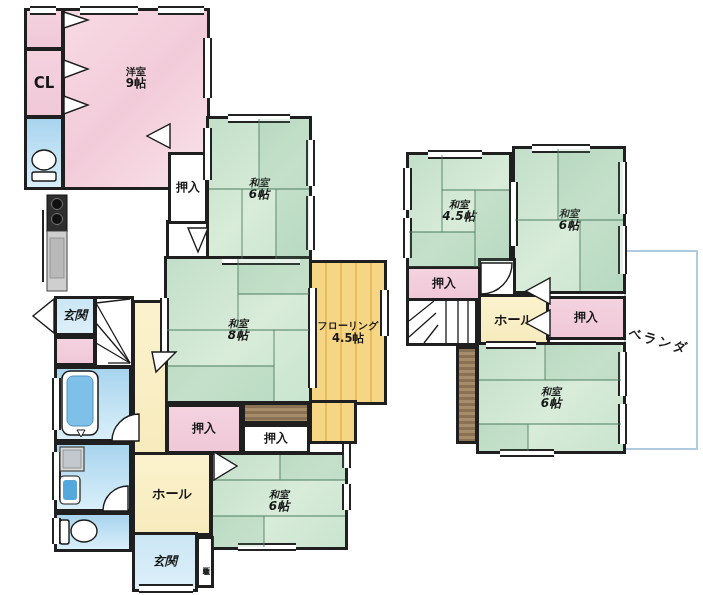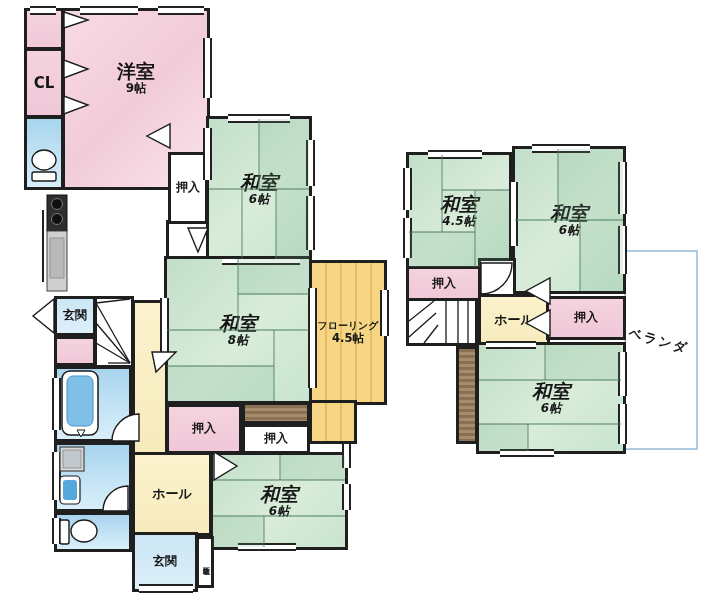--- a/index.html
+++ b/index.html
@@ -1,30 +1,30 @@
 <!DOCTYPE html>
 <html><head>
 <meta charset="utf-8">
 <style>
   html,body{margin:0;padding:0;background:#ffffff;}
   .plan{position:relative;width:703px;height:595px;background:#fff;
         font-family:"DejaVu Sans",sans-serif;overflow:hidden;}
   .room{position:absolute;border:3px solid #1f1f1f;box-sizing:border-box;
         display:flex;flex-direction:column;align-items:center;justify-content:center;
         text-align:center;color:#161616;font-weight:bold;line-height:1.12;z-index:2;}
-  .rname{font-size:19px;} .rsize{font-size:12px;}
+  .rname{font-size:10px;} .rsize{font-size:12px;}
   .tiny .rname{font-size:10px;} .tiny .rsize{font-size:11.5px;}
   .lab12{font-size:12px;} .lab13{font-size:13px;} .lab15{font-size:15px;}
   .tatami{background:linear-gradient(135deg,#c2dfc9,#d8ecd9 55%,#c8e4cf);font-style:italic;}
   .pinkroom{background:linear-gradient(135deg,#f7dae4,#f2cbd9 50%,#f9e3ea);}
   .pinkcloset{background:linear-gradient(180deg,#f4d2de,#f0c8d8);}
   .cream{background:linear-gradient(180deg,#fbf2cd,#f7ebbd);}
   .flooring{background:repeating-linear-gradient(90deg,#f6d584 0 13px,#e7bd61 13px 15px);}
   .waterblue{background:linear-gradient(180deg,#a8d4ee,#d9effa);}
-  .genkanblue{background:linear-gradient(180deg,#cbe6f4,#ddf0fa);}
+  .genkanblue{background:linear-gradient(180deg,#cbe6f4,#ddf0fa);font-style:italic;}
   .whitebox{background:#ffffff;}
   .wood{background:repeating-linear-gradient(180deg,#8b7154 0 3px,#a78c69 3px 6px);}
   .veranda{position:absolute;border:2px solid #afcbe2;background:#ffffff;box-sizing:border-box;z-index:1;}
   .win{position:absolute;background:#fff;box-sizing:border-box;z-index:5;}
   .winh{border-top:2px solid #222;border-bottom:2px solid #222;}
   .winv{border-left:2px solid #222;border-right:2px solid #222;}
   .vtext{writing-mode:vertical-rl;font-size:7px;letter-spacing:0;}
   .rot{transform:rotate(16deg);letter-spacing:2px;font-size:13px;font-weight:bold;color:#161616;
        position:absolute;z-index:7;}
   svg.lines{position:absolute;left:0;top:0;z-index:6;pointer-events:none;}

